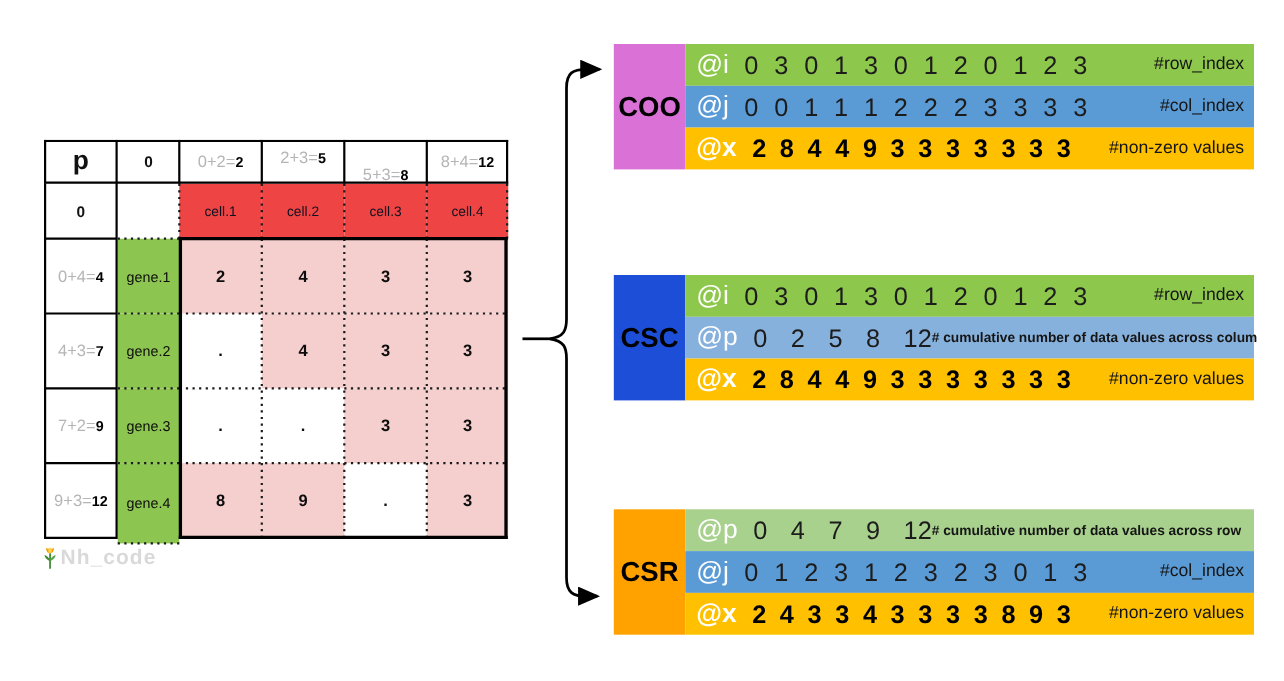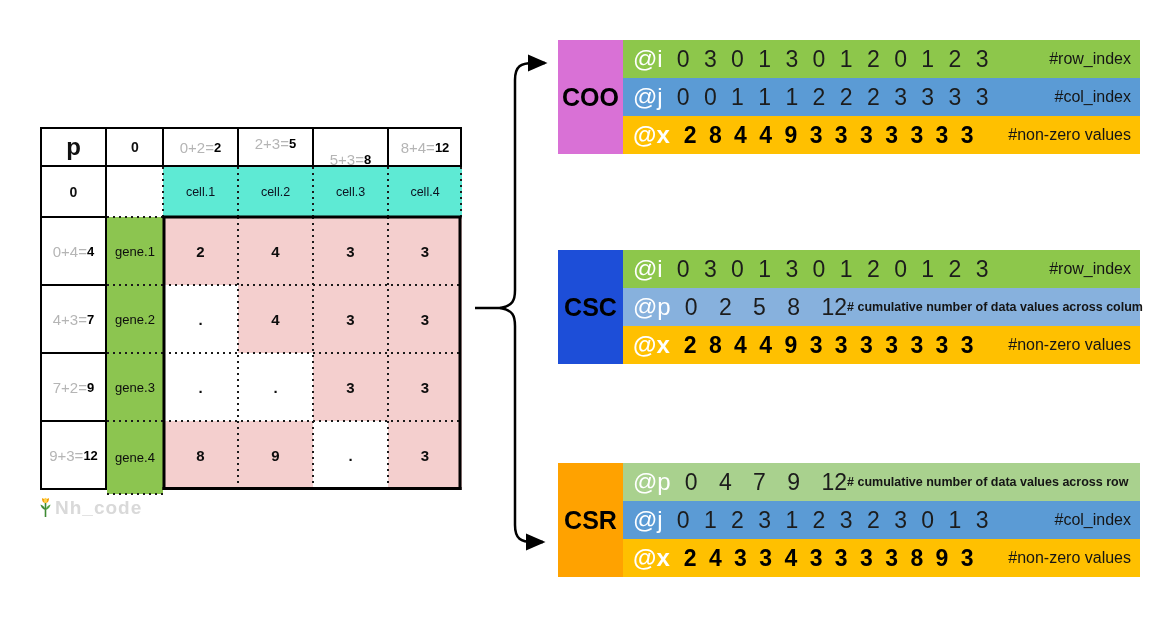--- a/index.html
+++ b/index.html
@@ -4,21 +4,21 @@
 <style>
   html,body{margin:0;padding:0;background:#fff;}
   body{width:1167px;height:619px;position:relative;overflow:hidden;
        font-family:"Liberation Sans", sans-serif;color:#111;}
   .abs{position:absolute;}
 
   
   #matrix{left:40px;top:127px;width:422px;height:372px;}
   .cell{position:absolute;display:flex;align-items:center;justify-content:center;
         box-sizing:border-box;text-align:center;}
-  .bg-tblue{background:#5eead4;}
+  .bg-tblue{background:#ef4444;}
   .bg-tgreen{background:#8cc550;align-items:center;}
   .bg-pink{background:#f4cfce;}
   .hdr-p{font-size:24px;font-weight:700;}
   .hdr-0{font-size:14px;font-weight:700;}
   .muted{color:#b5b5b5;font-size:15px;}
   .strong{color:#000;font-size:13px;font-weight:700;}
   .pcol{font-size:13px;}
   .gene{font-size:13px;color:#0d0d0d;}
   .cellhdr{font-size:12.5px;color:#0d1220;}
   .val{font-size:15px;font-weight:700;color:#0d0d0d;}

